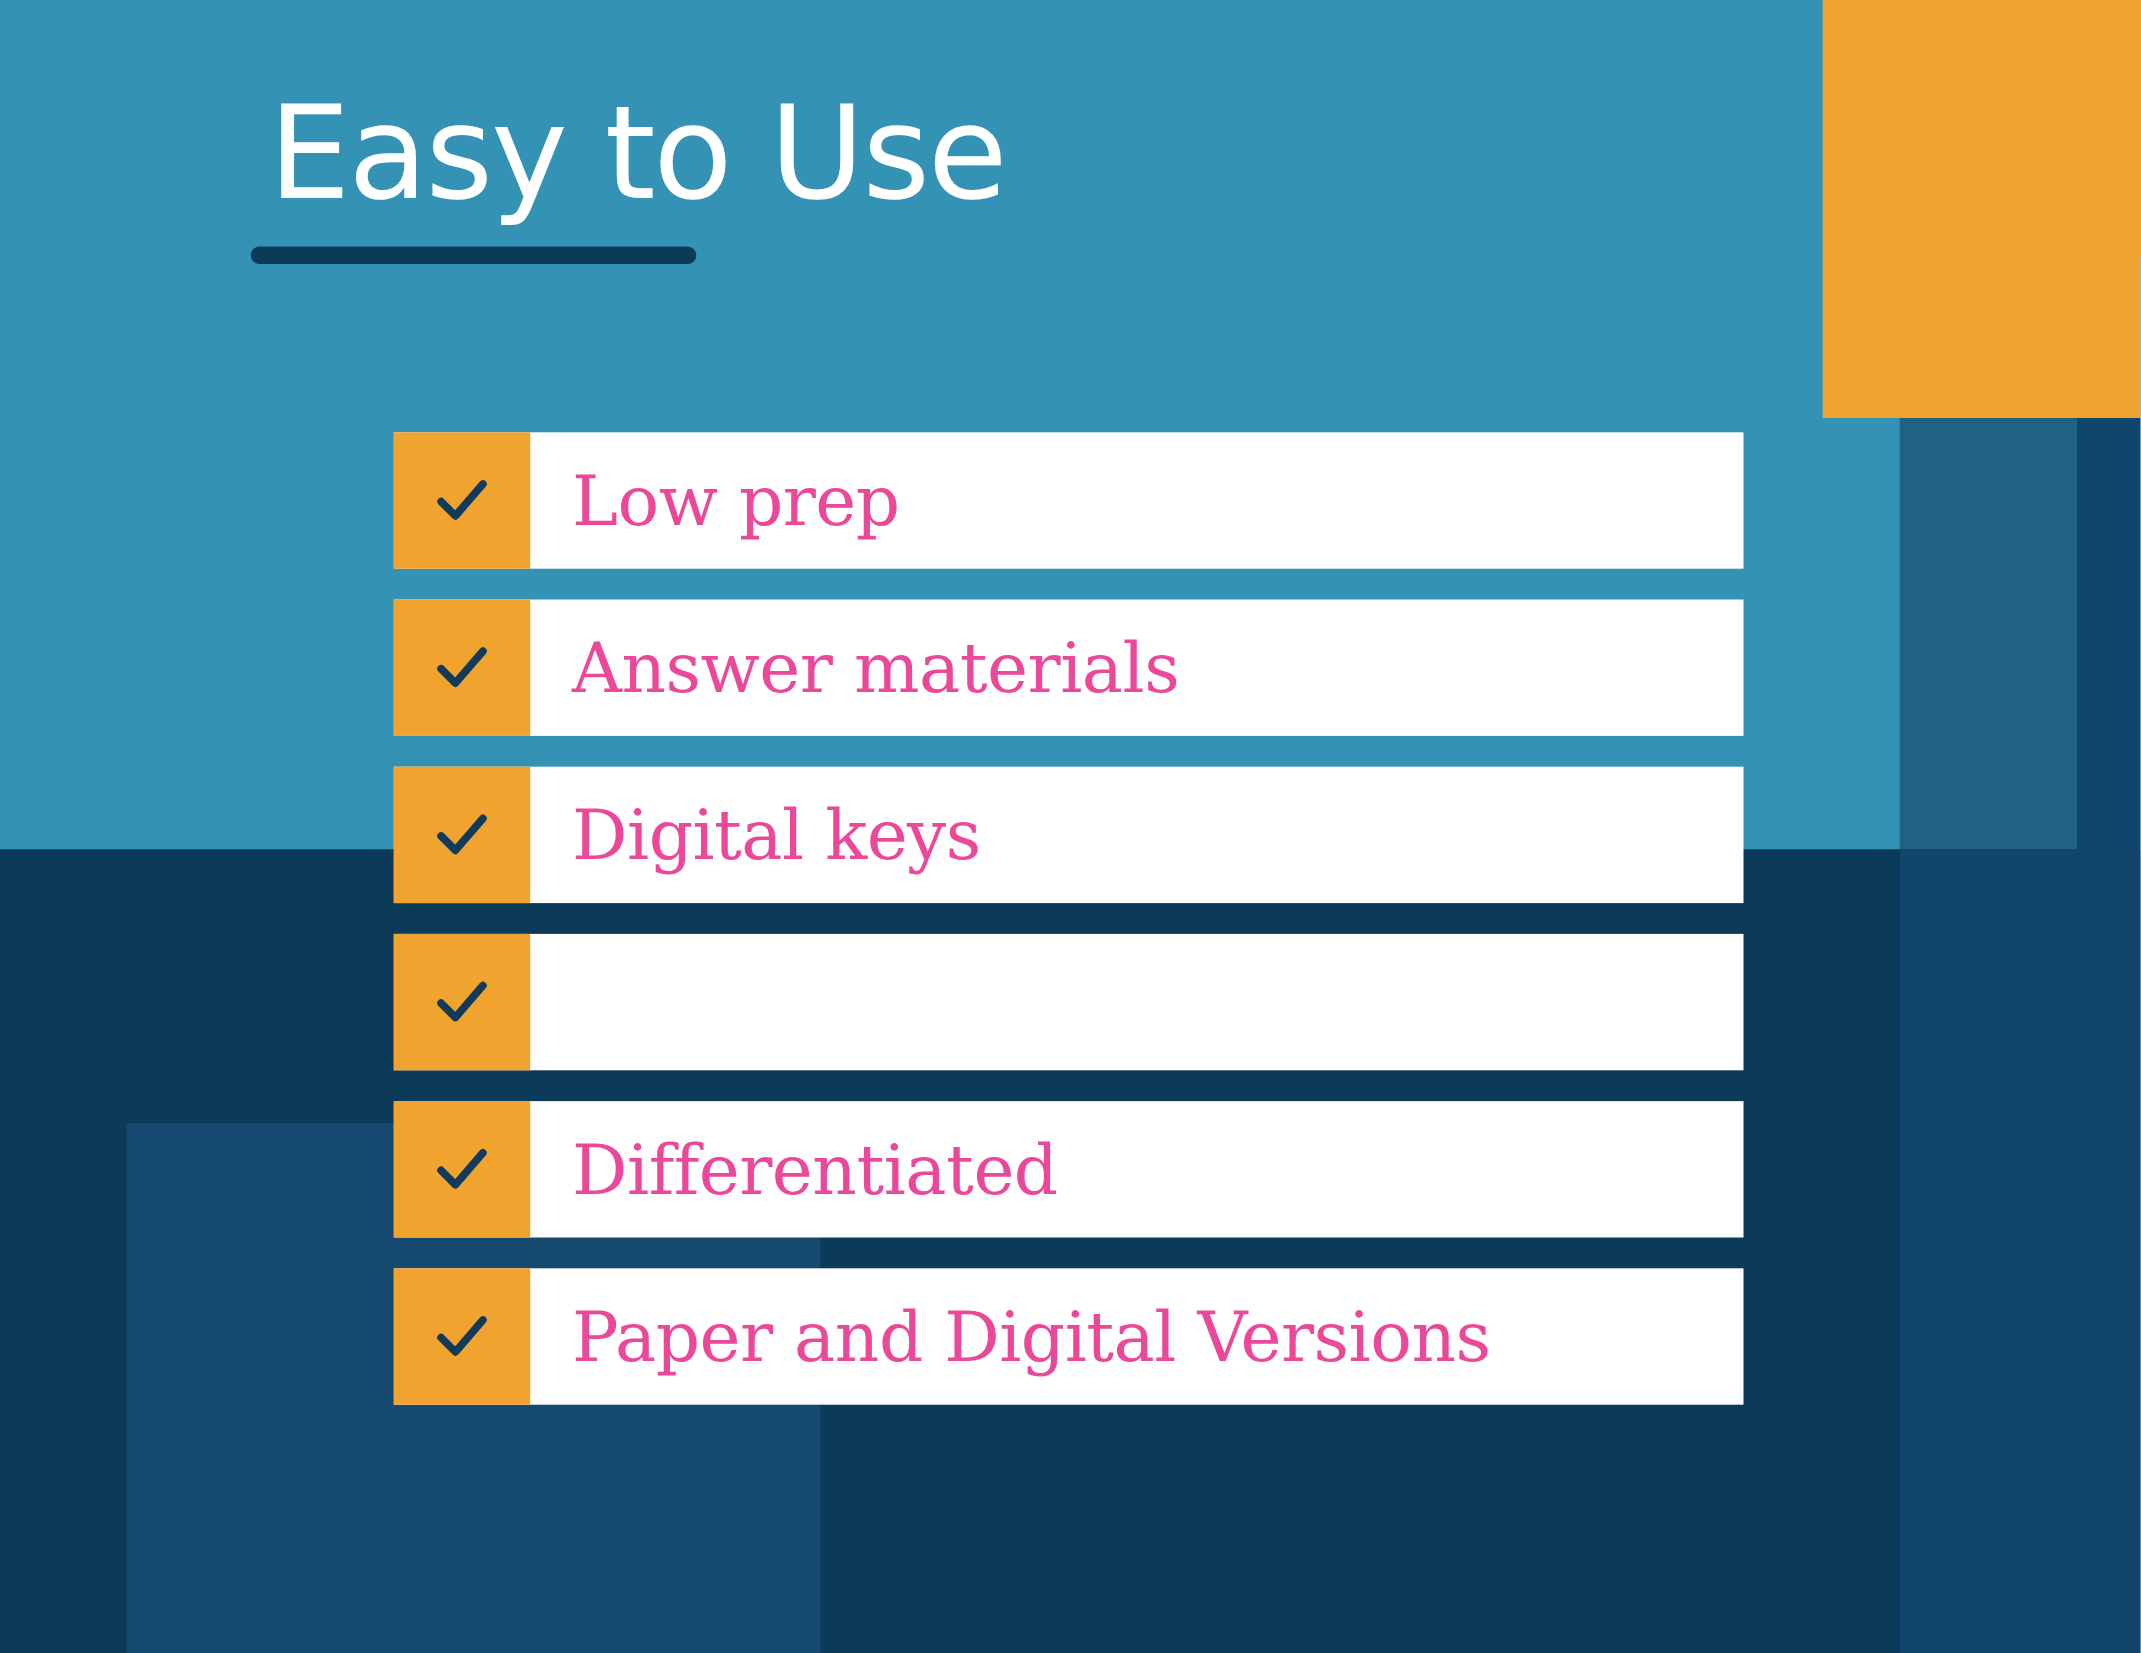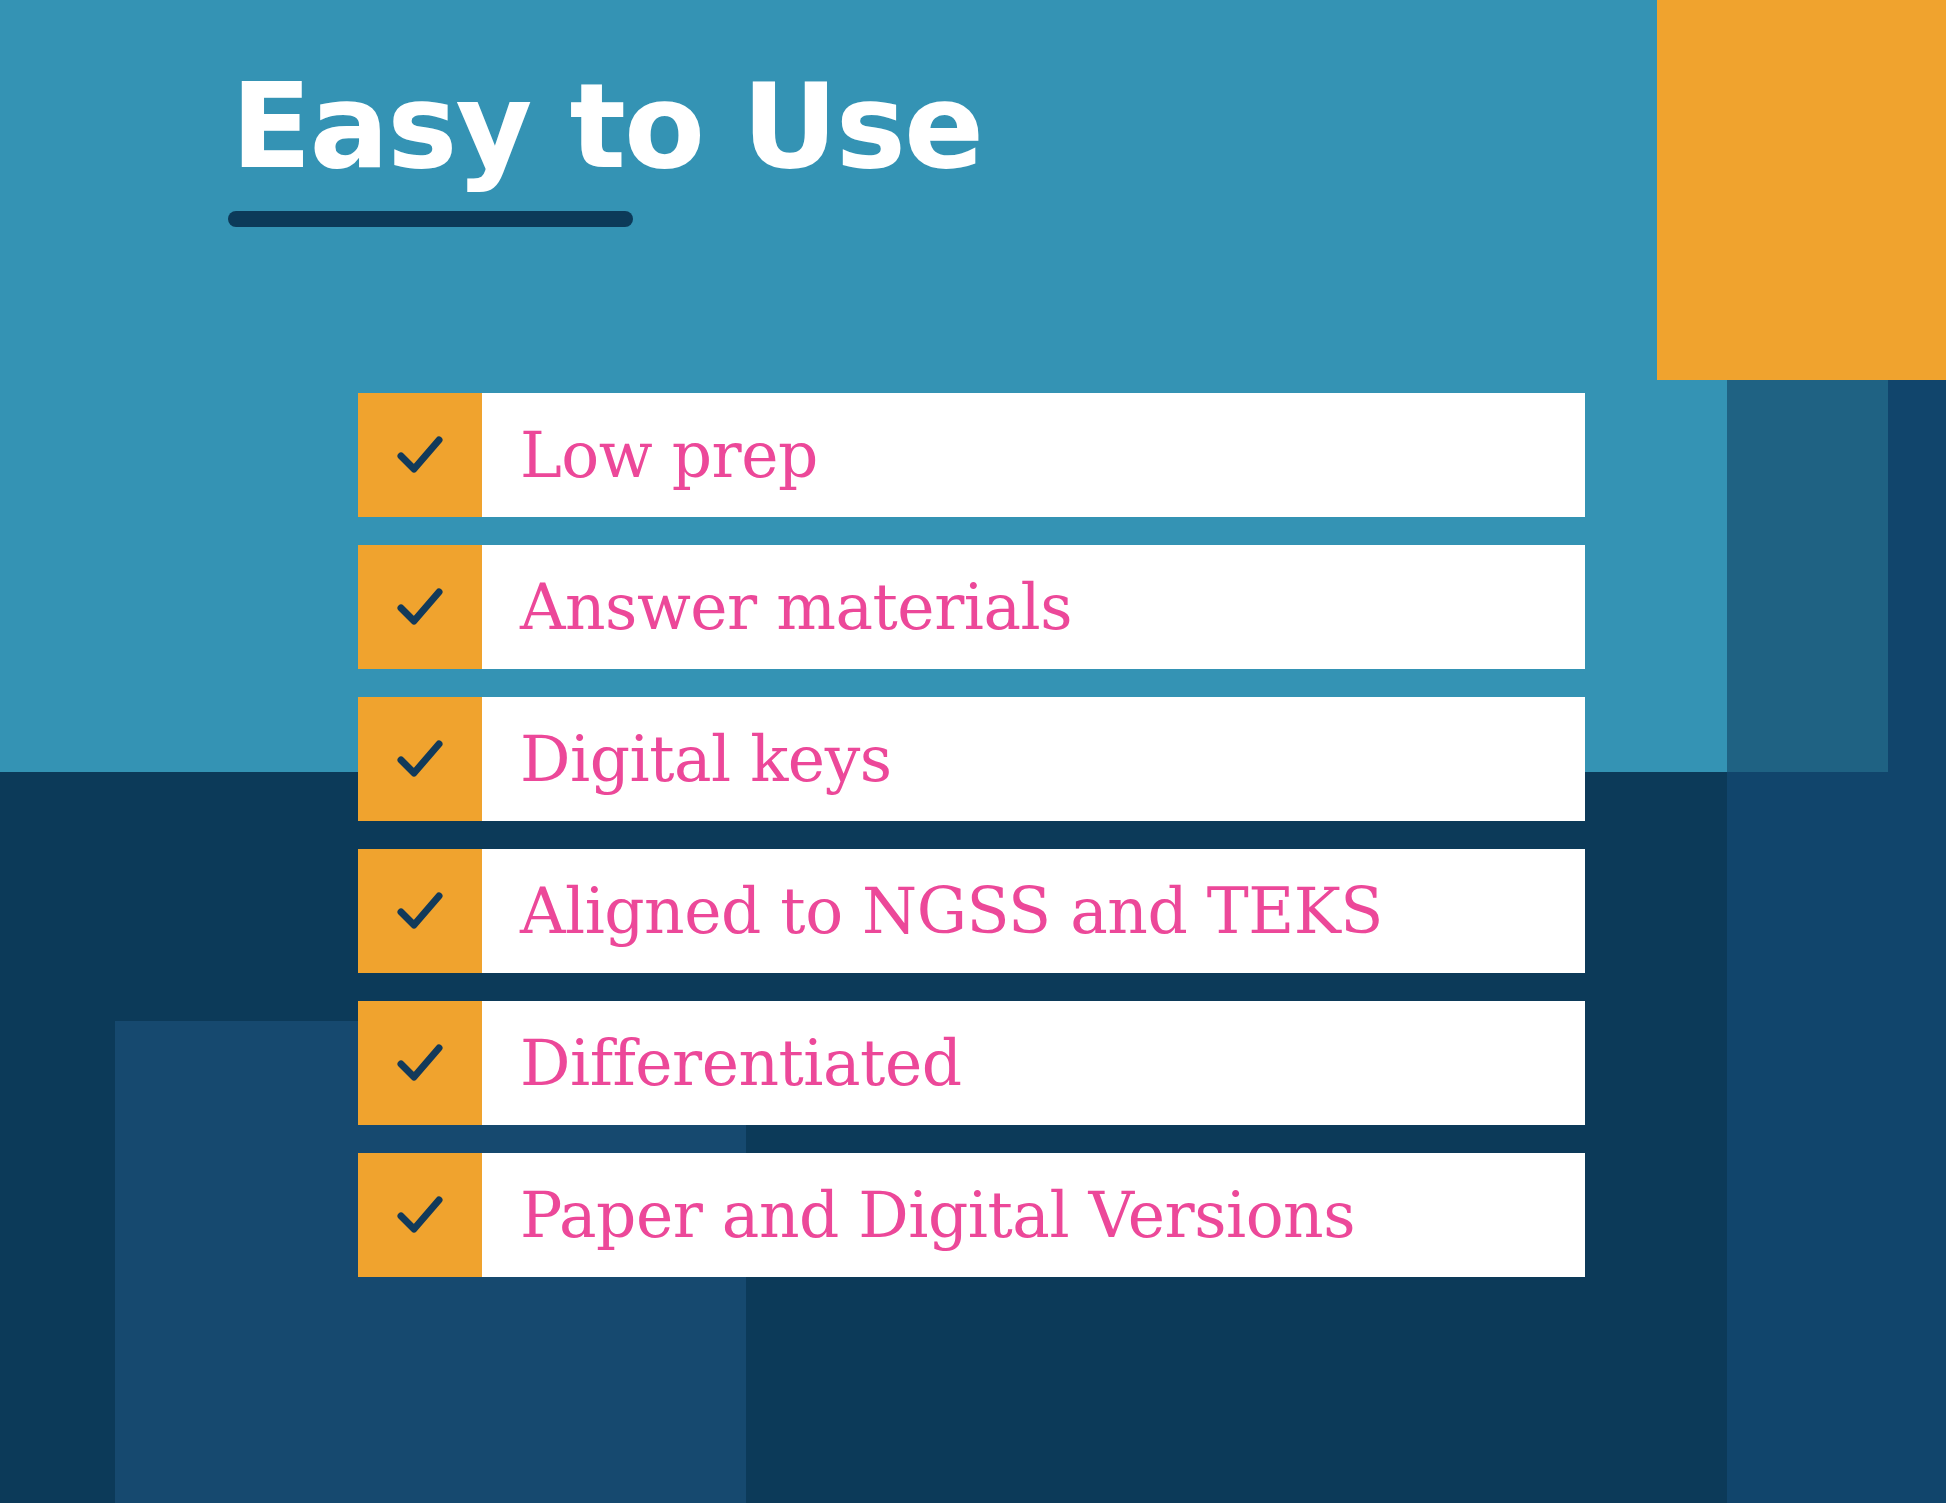--- a/index.html
+++ b/index.html
@@ -49,23 +49,23 @@
   }
 
   
   .header {
     position: absolute;
     left: 228px;
     top: 62px;
     width: 1200px;
   }
   .title {
-    margin: 3px;
+    margin: 16px;
     font-family: "DejaVu Sans", sans-serif;
-    font-weight: 700;
+    font-weight: 400;
     font-size: 118px;
     line-height: 1.05;
     letter-spacing: -2px;
     color: #ffffff;
     white-space: nowrap;
   }
   .title-rule {
     margin-top: 22px;
     width: 405px;
     height: 16px;
@@ -159,21 +159,20 @@
       </div>
       <div class="check-label">Digital keys</div>
     </div>
 
     <div class="check-row">
       <div class="check-box">
         <svg width="62" height="62" viewBox="0 0 62 62" aria-hidden="true">
           <path d="M12 32 L25 45 L50 16" fill="none" stroke="#123a5a" stroke-width="7" stroke-linecap="round" stroke-linejoin="round"></path>
         </svg>
       </div>
-      <div class="check-label">Aligned to NGSS and TEKS</div>
     </div>
 
     <div class="check-row">
       <div class="check-box">
         <svg width="62" height="62" viewBox="0 0 62 62" aria-hidden="true">
           <path d="M12 32 L25 45 L50 16" fill="none" stroke="#123a5a" stroke-width="7" stroke-linecap="round" stroke-linejoin="round"></path>
         </svg>
       </div>
       <div class="check-label">Differentiated</div>
     </div>

